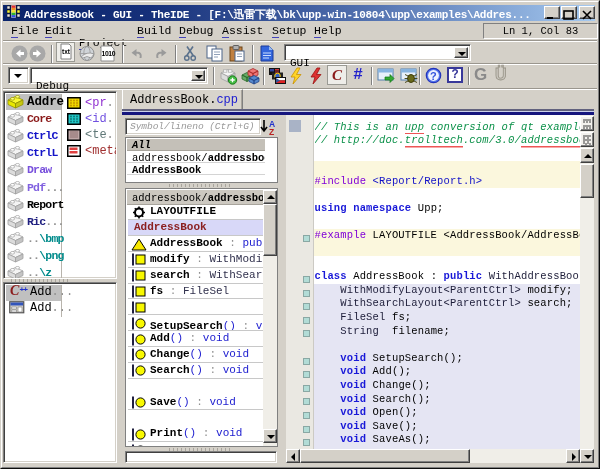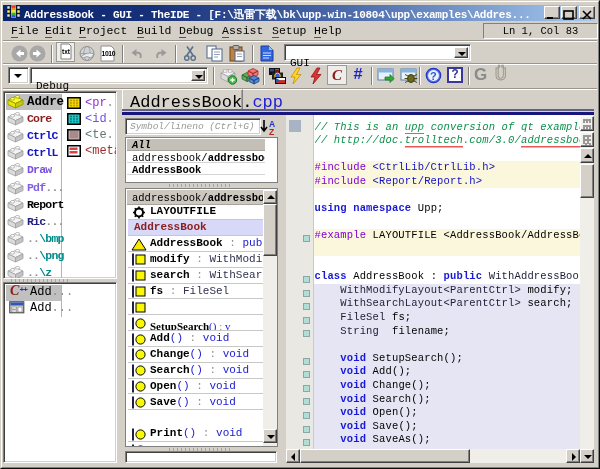--- a/index.html
+++ b/index.html
@@ -110,21 +110,21 @@
 <rect x="4.5" y="0.5" width="4" height="2.4" fill="#e03030"></rect>
 <rect x="4.5" y="2.9" width="4" height="2.4" fill="#f09020"></rect>
 <rect x="4.5" y="5.3" width="4" height="2.4" fill="#f0e020"></rect>
 <rect x="4.5" y="7.7" width="4" height="2.4" fill="#30b030"></rect>
 <rect x="4.5" y="10.1" width="4" height="2.4" fill="#3050e0"></rect>
 </svg></div>
 
 <div class="abs" id="menubar">
   <div class="abs menuitem" style="left:8px;"><u>F</u>ile</div>
   <div class="abs menuitem" style="left:42px;"><u>E</u>dit</div>
-  <div class="abs menuitem" style="left:76px;"><u>P</u>roject</div>
+  <div class="abs menuitem" style="left:76px;margin-top:12px;"><u>P</u>roject</div>
   <div class="abs menuitem" style="left:134px;"><u>B</u>uild</div>
   <div class="abs menuitem" style="left:176px;"><u>D</u>ebug</div>
   <div class="abs menuitem" style="left:219px;"><u>A</u>ssist</div>
   <div class="abs menuitem" style="left:269px;"><u>S</u>etup</div>
   <div class="abs menuitem" style="left:311px;"><u>H</u>elp</div>
   <div class="abs" id="lncol">Ln 1, Col 83</div>
 </div>
 <div class="abs hgroove" style="top:39px;"></div>
 <div class="abs hgroove" style="top:61.5px;"></div>
 <div class="abs hgroove" style="top:87px;"></div>
@@ -441,21 +441,21 @@
     <rect x="2.8" y="9" width="4.5" height="2" fill="#fff" stroke="#777" stroke-width="0.6"></rect>
     <rect x="9" y="6" width="4" height="5" fill="#fff" stroke="#777" stroke-width="0.6"></rect>
   </svg>
   <span style="position:absolute;left:22px;top:1px;font-size:12px;color:#000;">Add<g>...</g></span>
 </div>
 </div>
 
 <div class="abs" style="left:121px;top:88px;width:121px;height:20px;background:#d8d4cc;
   border-top:1px solid #fff;border-left:1px solid #fff;border-right:1px solid #808080;
   box-shadow:inset -1px 0 0 #a8a49c;">
-  <span style="position:absolute;left:7px;top:3px;font-size:17px;color:#000;">AddressBook.<span style="color:#2020d0;">cpp</span></span>
+  <span style="position:absolute;left:7px;top:3px;font-size:12px;color:#000;">AddressBook.<span style="color:#2020d0;">cpp</span></span>
 </div>
 
 <div class="abs" style="left:121px;top:108px;width:472px;height:1.5px;background:#62627e;"></div>
 <div class="abs" style="left:121px;top:109.5px;width:472px;height:1.5px;background:#ccd2ea;"></div>
 <div class="abs" style="left:121px;top:111px;width:472px;height:3px;background:#16167e;"></div>
 
 <div class="abs combo" style="left:124px;top:117px;width:136px;height:17px;">
   <span style="position:absolute;left:4px;top:2px;font-size:9.6px;font-style:italic;color:#9a9a9a;white-space:pre;letter-spacing:-0.1px;">Symbol/lineno (Ctrl+G)</span>
 </div>
 <div class="abs" style="left:259px;top:118px;"><svg width="17" height="16">
@@ -525,21 +525,21 @@
         <svg width="16" height="13" style="position:absolute;left:3px;top:1.5px;">
           <rect x="1" y="0.5" width="2" height="12" fill="#202040"></rect>
           <rect x="5" y="2" width="9" height="9" fill="#f8f800" stroke="#000" stroke-width="1"></rect>
         </svg>
       </div>
 <div class="l2row" style="top:126.25px;">
         <svg width="16" height="13" style="position:absolute;left:3px;top:1.5px;">
           <rect x="1" y="0.5" width="2" height="12" fill="#202040"></rect>
           <circle cx="9.5" cy="6.5" r="4.6" fill="#f8f800" stroke="#000" stroke-width="1"></circle>
         </svg>
-        <span style="position:absolute;left:22px;top:5px;font-family:Liberation Serif, serif;"><span class="l2name">SetupSearch</span><span class="l2blue">()</span><span class="l2sep"> : </span><span class="l2blue">v</span></span>
+        <span style="position:absolute;left:22px;top:5px;"><span class="l2name">SetupSearch</span><span class="l2blue">()</span><span class="l2sep"> : </span><span class="l2blue">v</span></span>
       </div>
 <div class="l2row" style="top:142.10px;">
         <svg width="16" height="13" style="position:absolute;left:3px;top:1.5px;">
           <rect x="1" y="0.5" width="2" height="12" fill="#202040"></rect>
           <circle cx="9.5" cy="6.5" r="4.6" fill="#f8f800" stroke="#000" stroke-width="1"></circle>
         </svg>
         <span style="position:absolute;left:22px;top:1px;"><span class="l2name">Add</span><span class="l2blue">()</span><span class="l2sep"> : </span><span class="l2blue">void</span></span>
       </div>
 <div class="l2row" style="top:157.95px;">
         <svg width="16" height="13" style="position:absolute;left:3px;top:1.5px;">
@@ -547,27 +547,20 @@
           <circle cx="9.5" cy="6.5" r="4.6" fill="#f8f800" stroke="#000" stroke-width="1"></circle>
         </svg>
         <span style="position:absolute;left:22px;top:1px;"><span class="l2name">Change</span><span class="l2blue">()</span><span class="l2sep"> : </span><span class="l2blue">void</span></span>
       </div>
 <div class="l2row" style="top:173.80px;">
         <svg width="16" height="13" style="position:absolute;left:3px;top:1.5px;">
           <rect x="1" y="0.5" width="2" height="12" fill="#202040"></rect>
           <circle cx="9.5" cy="6.5" r="4.6" fill="#f8f800" stroke="#000" stroke-width="1"></circle>
         </svg>
         <span style="position:absolute;left:22px;top:1px;"><span class="l2name">Search</span><span class="l2blue">()</span><span class="l2sep"> : </span><span class="l2blue">void</span></span>
-      </div>
-<div class="l2row" style="top:189.65px;">
-        <svg width="16" height="13" style="position:absolute;left:3px;top:1.5px;">
-          <rect x="1" y="0.5" width="2" height="12" fill="#202040"></rect>
-          <circle cx="9.5" cy="6.5" r="4.6" fill="#f8f800" stroke="#000" stroke-width="1"></circle>
-        </svg>
-        <span style="position:absolute;left:22px;top:1px;"><span class="l2name">Open</span><span class="l2blue">()</span><span class="l2sep"> : </span><span class="l2blue">void</span></span>
       </div>
 <div class="l2row" style="top:205.50px;">
         <svg width="16" height="13" style="position:absolute;left:3px;top:1.5px;">
           <rect x="1" y="0.5" width="2" height="12" fill="#202040"></rect>
           <circle cx="9.5" cy="6.5" r="4.6" fill="#f8f800" stroke="#000" stroke-width="1"></circle>
         </svg>
         <span style="position:absolute;left:22px;top:1px;"><span class="l2name">Save</span><span class="l2blue">()</span><span class="l2sep"> : </span><span class="l2blue">void</span></span>
       </div>
 <div class="l2row" style="top:237.20px;">
         <svg width="16" height="13" style="position:absolute;left:3px;top:1.5px;">
@@ -613,21 +606,20 @@
 <div class="abs" style="left:17px;top:215.3px;width:7px;height:7px;background:#b2dcd6;border:1px solid #8aa8a4;"></div>
 <div class="abs" style="left:17px;top:242.5px;width:7px;height:7px;background:#b2dcd6;border:1px solid #8aa8a4;"></div>
 <div class="abs" style="left:17px;top:256.1px;width:7px;height:7px;background:#b2dcd6;border:1px solid #8aa8a4;"></div>
 <div class="abs" style="left:17px;top:269.7px;width:7px;height:7px;background:#b2dcd6;border:1px solid #8aa8a4;"></div>
 <div class="abs" style="left:17px;top:283.3px;width:7px;height:7px;background:#b2dcd6;border:1px solid #8aa8a4;"></div>
 <div class="abs" style="left:17px;top:296.9px;width:7px;height:7px;background:#b2dcd6;border:1px solid #8aa8a4;"></div>
 <div class="abs" style="left:17px;top:310.5px;width:7px;height:7px;background:#b2dcd6;border:1px solid #8aa8a4;"></div>
 <div class="abs" style="left:17px;top:324.1px;width:7px;height:7px;background:#b2dcd6;border:1px solid #8aa8a4;"></div>
 <div class="codeline" style="left:29px;top:5.5px;"><span class="cm">// This is an <span class="sq">upp</span> conversion of qt example</span></div>
 <div class="codeline" style="left:29px;top:19.1px;"><span class="cm">// http://doc.<span class="sq">trolltech</span>.com/3.0/<span class="sq">addressbook</span>-example.html</span></div>
-<div class="codeline" style="left:29px;top:46.3px;"><span class="pp">#include</span> <span class="inc">&lt;CtrlLib/CtrlLib.h&gt;</span></div>
 <div class="codeline" style="left:29px;top:59.9px;"><span class="pp">#include</span> <span class="inc">&lt;Report/Report.h&gt;</span></div>
 <div class="codeline" style="left:29px;top:87.1px;"><span class="kw">using</span> <span class="kw">namespace</span> Upp;</div>
 <div class="codeline" style="left:29px;top:114.3px;"><span class="pp">#example</span> LAYOUTFILE &lt;AddressBook/AddressBook.lay&gt;</div>
 <div class="codeline" style="left:29px;top:155.1px;"><span class="kw">class</span> AddressBook : <span class="kw">public</span> <span class="ty">WithAddressBookLayout</span>&lt;TopWindow&gt; {</div>
 <div class="codeline" style="left:29px;top:168.7px;">    <span class="ty">WithModifyLayout&lt;ParentCtrl&gt;</span> modify;</div>
 <div class="codeline" style="left:29px;top:182.3px;">    <span class="ty">WithSearchLayout&lt;ParentCtrl&gt;</span> search;</div>
 <div class="codeline" style="left:29px;top:195.9px;">    <span class="ty">FileSel</span> fs;</div>
 <div class="codeline" style="left:29px;top:209.5px;">    <span class="ty">String</span>  filename;</div>
 <div class="codeline" style="left:29px;top:236.7px;">    <span class="kw">void</span> SetupSearch();</div>
 <div class="codeline" style="left:29px;top:250.3px;">    <span class="kw">void</span> Add();</div>

